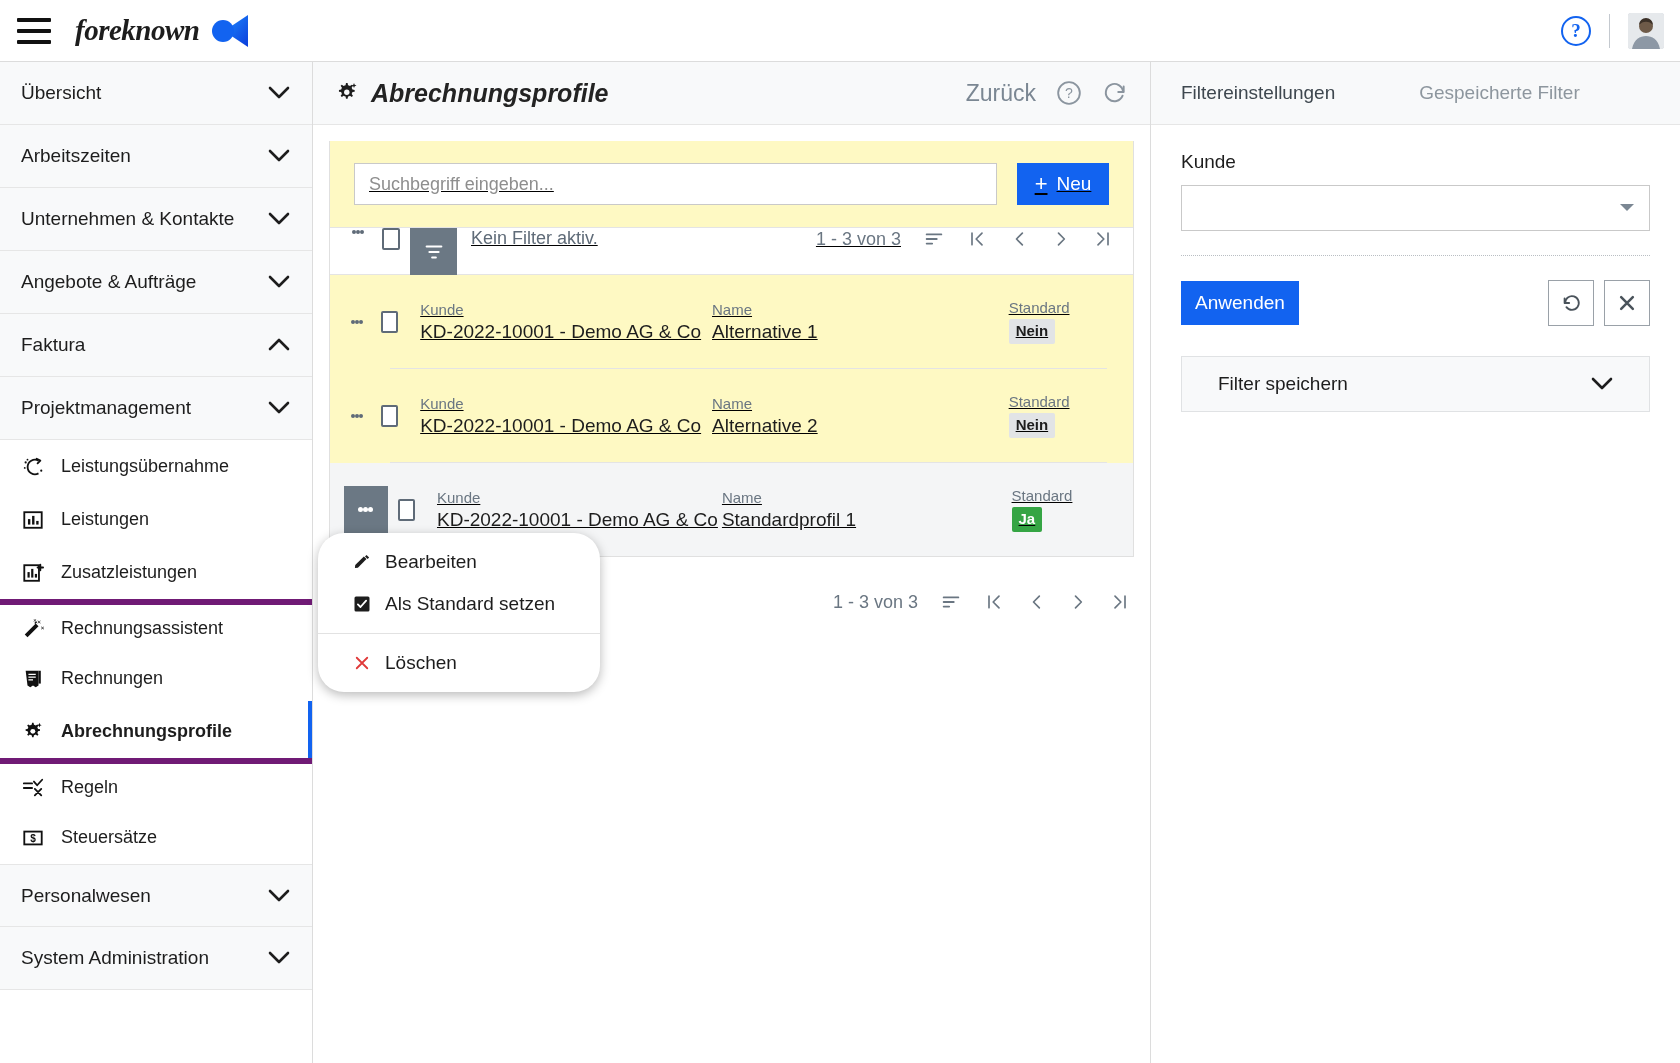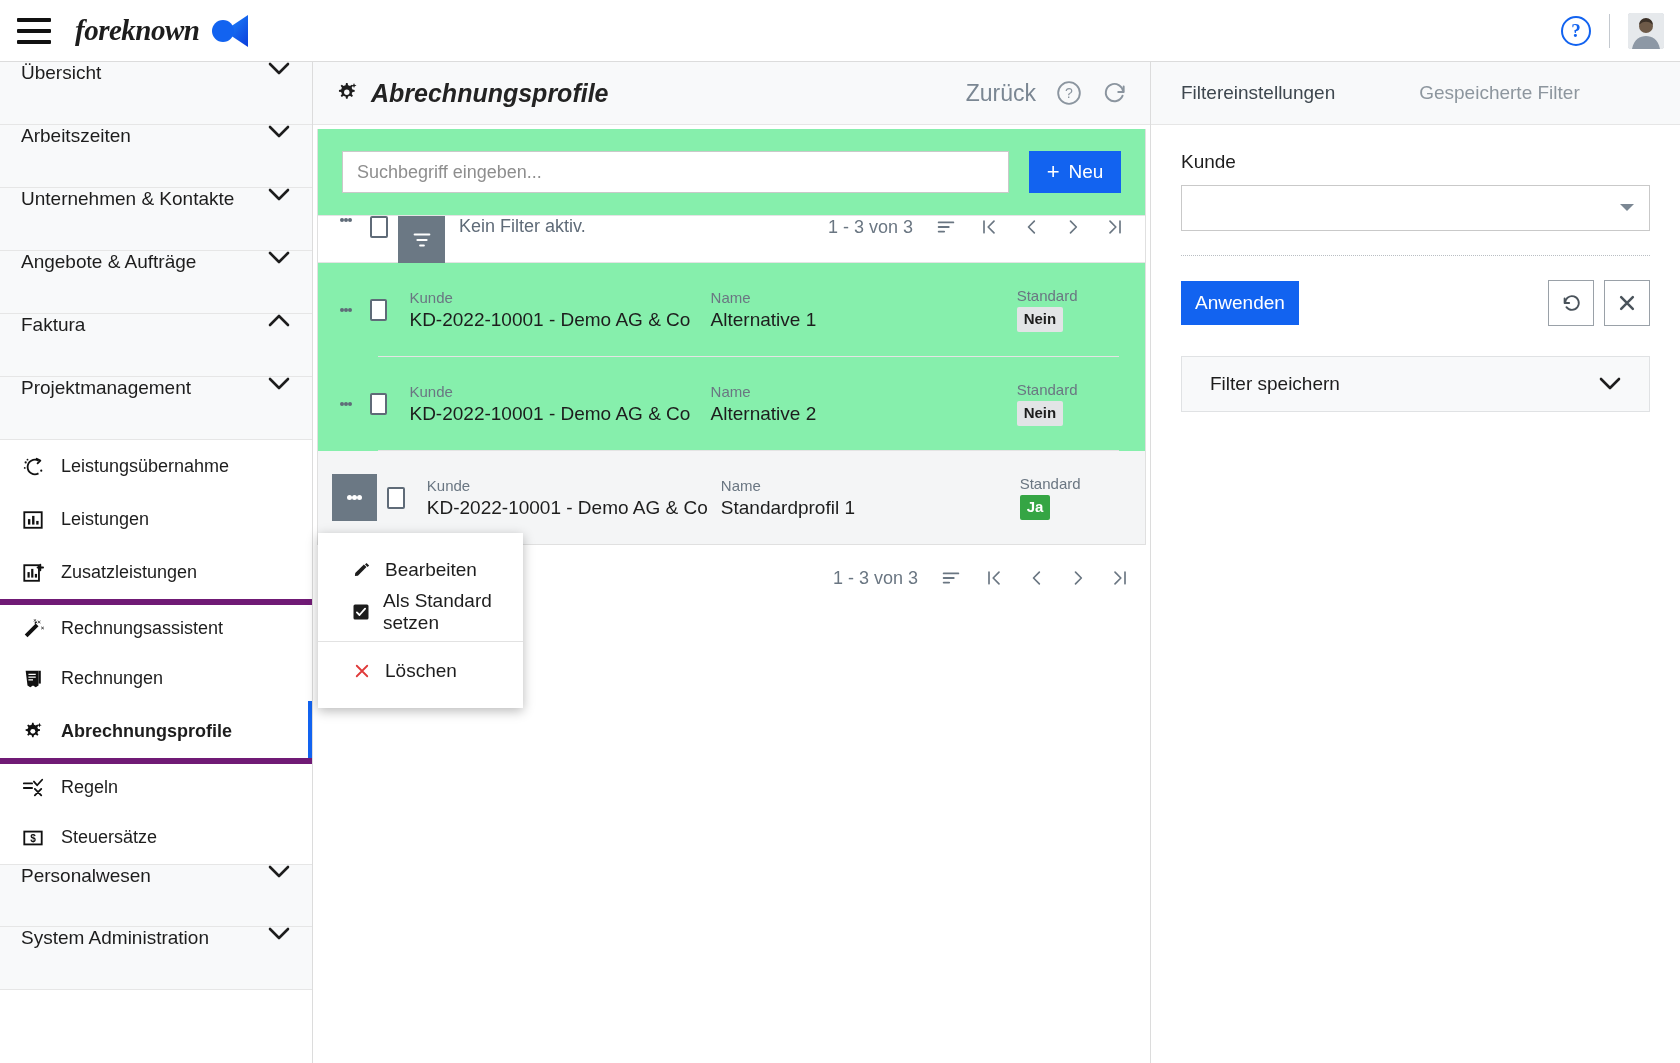--- a/index.html
+++ b/index.html
@@ -52,21 +52,21 @@
 
   
   .sidebar {
     width: 313px; min-width: 313px;
     border-right: 1px solid #dcdcdc;
     background: #fff;
     overflow: hidden;
     position: relative;
   }
   .nav-group {
-    height: 63px; display: flex; 
+    height: 63px; display: flex; align-items: center;
     padding: 0 22px 0 21px;
     border-bottom: 1px solid #e6e6e6;
     background: #f8f9fa; cursor: pointer;
     font-size: 19px; color: #1d1d1d;
   }
   .nav-group .chev { margin-left: auto; }
   .chev svg { display: block; }
   .nav-sub-wrap { background: #fff; }
   .nav-item {
     height: 53px; display: flex; align-items: center; gap: 16px;
@@ -95,22 +95,23 @@
     font-size: 25px; font-style: italic; font-weight: bold; color: #232323;
     margin-left: 12px;
   }
   .header-actions { margin-left: auto; display: flex; align-items: center; gap: 20px; }
   .hdr-link { font-size: 23px; color: #7b8793; cursor: pointer; }
   .hdr-ico { color: #8b959f; cursor: pointer; display: flex; }
 
   .content { padding: 0; flex: 1; overflow: hidden; }
 
   .panel {
-    margin: 4px; border: 1px solid #e0e0e0; border-top: none;
-    background: #86efac;
+    margin: 16px; border: 1px solid #e0e0e0; border-top: none;
+    background: #fef9c3;
+    text-decoration: underline;
   }
   .search-row {
     display: flex; align-items: center; gap: 20px;
     padding: 22px 24px 22px 24px;
   }
   .search-input {
     flex: 1; height: 42px;
     border: 1px solid #c9c9c9; background: #fff;
     padding: 0 14px; font-size: 18px; color: #333;
     font-family: "Liberation Sans", sans-serif;
@@ -171,23 +172,23 @@
   .badge.yes { background: #35a544; color: #ffffff; }
 
   .footer-pager {
     display: flex; align-items: center; height: 58px;
     border-top: none; background: #fff;
   }
 
   
   .ctx-menu {
     position: absolute; left: 318px; top: 533px;
-    width: 205px; background: #fff;
+    width: 282px; background: #fff;
     box-shadow: 0 3px 11px rgba(0,0,0,0.28);
-    z-index: 60; padding: 16px 0;
+    z-index: 60; padding: 8px 0; border-radius: 26px;
   }
   .ctx-item {
     display: flex; align-items: center; gap: 13px;
     height: 42px; padding: 0 18px 0 34px;
     font-size: 19px; color: #1d1d1d; cursor: pointer;
   }
   .ctx-sep { height: 1px; background: #e2e2e2; margin: 8px 0; }
   .ctx-item.danger { color: #1d1d1d; }
   .ctx-ico { width: 20px; display: flex; align-items: center; justify-content: center; }
 
@@ -220,21 +221,21 @@
   }
   .icon-btn {
     width: 46px; height: 46px; border: 1px solid #9aa1a8; background: #fff;
     display: flex; align-items: center; justify-content: center; cursor: pointer;
     color: #4a535b;
   }
   .fp-actions .right { margin-left: auto; display: flex; gap: 10px; }
   .fp-save {
     margin: 30px 30px 0 30px;
     border: 1px solid #e0e2e4; background: #f8f9fa;
-    height: 56px; display: flex; align-items: center; padding: 0 28px;
+    height: 56px; display: flex; align-items: center; padding: 0 36px;
     cursor: pointer;
   }
   .fp-save-label { font-size: 19px; color: #1d1d1d; }
   .fp-save .chev { margin-left: auto; }
 </style>
 </head>
 <body>
 
 <div class="app">
 

